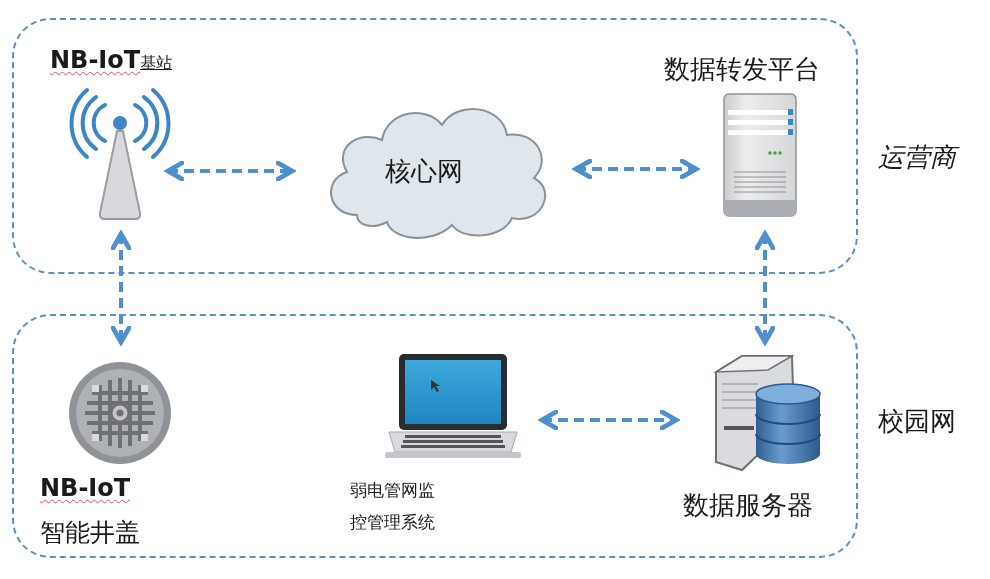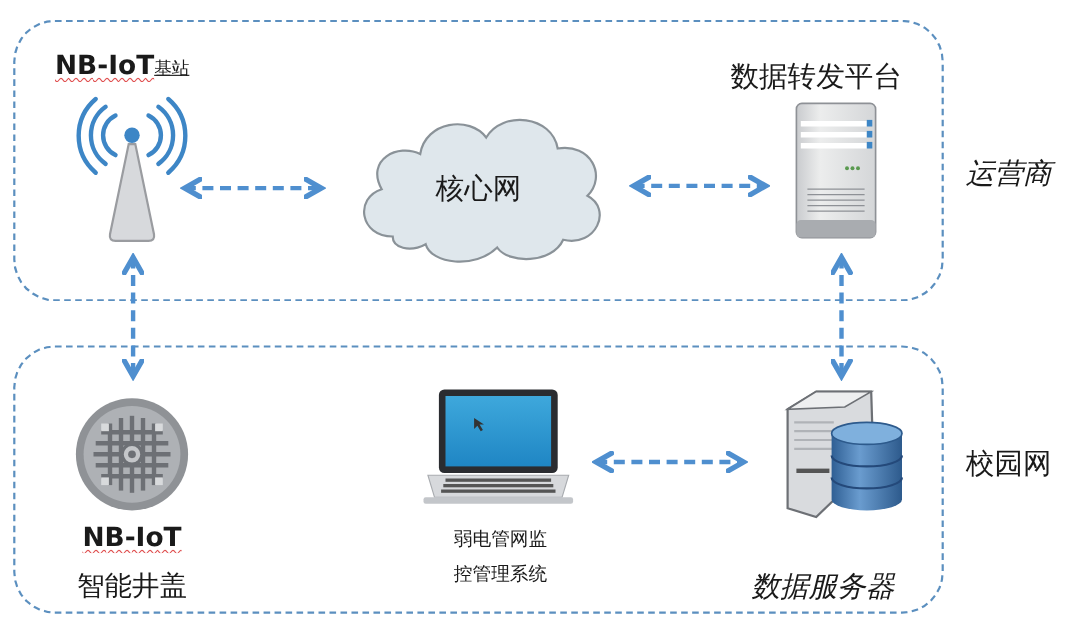--- a/index.html
+++ b/index.html
@@ -3,21 +3,21 @@
 <meta charset="utf-8">
 <style>
   html, body { margin: 0; padding: 0; background: #ffffff; }
   body { width: 990px; height: 579px; position: relative; overflow: hidden;
          font-family: "DejaVu Serif", "Liberation Serif", serif; color: #1a1a1a; }
   .abs { position: absolute; }
   .zone { position: absolute; border: 2.5px dashed #5b8fbf; border-radius: 38px; box-sizing: border-box; }
   .label { position: absolute; font-size: 26px; white-space: nowrap; }
   .nbiot { font-family: "DejaVu Sans", "Liberation Sans", sans-serif; font-weight: bold; font-size: 24px;
            text-decoration: underline wavy #e05050; text-decoration-thickness: 1px; text-underline-offset: 3px; }
-  .center { text-align: center; }
+  .center { }
   svg { position: absolute; overflow: visible; }
 </style>
 </head>
 <body>
 
 <div class="zone" style="left:12px; top:18px; width:846px; height:256px;"></div>
 <div class="zone" style="left:12px; top:314px; width:846px; height:244px;"></div>
 
 <div class="label" style="left:878px; top:140px;font-style:italic;">运营商</div>
 <div class="label" style="left:878px; top:404px;">校园网</div>
@@ -138,21 +138,21 @@
       <line x1="10" y1="42" x2="46" y2="42"></line>
     <line x1="10" y1="50" x2="46" y2="50"></line>
       <line x1="10" y1="58" x2="46" y2="58"></line>
   </g>
   <rect x="12" y="76" width="30" height="4" fill="#555"></rect>
   <path d="M44 44 L44 104 A32 10 0 0 0 108 104 L108 44 Z" fill="url(#dbg)"></path>
   <ellipse cx="76" cy="44" rx="32" ry="10" fill="#7fb0dd" stroke="#2d5a8c" stroke-width="1.5"></ellipse>
   <path d="M44 64 A32 10 0 0 0 108 64" fill="none" stroke="#24497a" stroke-width="2"></path>
   <path d="M44 84 A32 10 0 0 0 108 84" fill="none" stroke="#24497a" stroke-width="2"></path>
 </svg>
-<div class="label" style="left:683px; top:516px;font-style:italic;">数据服务器</div>
+<div class="label" style="left:683px; top:488px;">数据服务器</div>
 
 <svg style="left:0; top:0;" width="990" height="579" viewBox="0 0 990 579">
   <defs>
     <marker id="ah" viewBox="0 0 10 10" refX="8" refY="5" markerWidth="5" markerHeight="5" orient="auto-start-reverse">
       <path d="M1 1 L8 5 L1 9" fill="none" stroke="#4f8fcf" stroke-width="2.4" stroke-linecap="round"></path>
     </marker>
   </defs>
   <g stroke="#4f8fcf" stroke-width="4" stroke-dasharray="10 6" fill="none" marker-start="url(#ah)" marker-end="url(#ah)">
     <line x1="168" y1="171" x2="292" y2="171"></line>
     <line x1="576" y1="169" x2="696" y2="169"></line>

